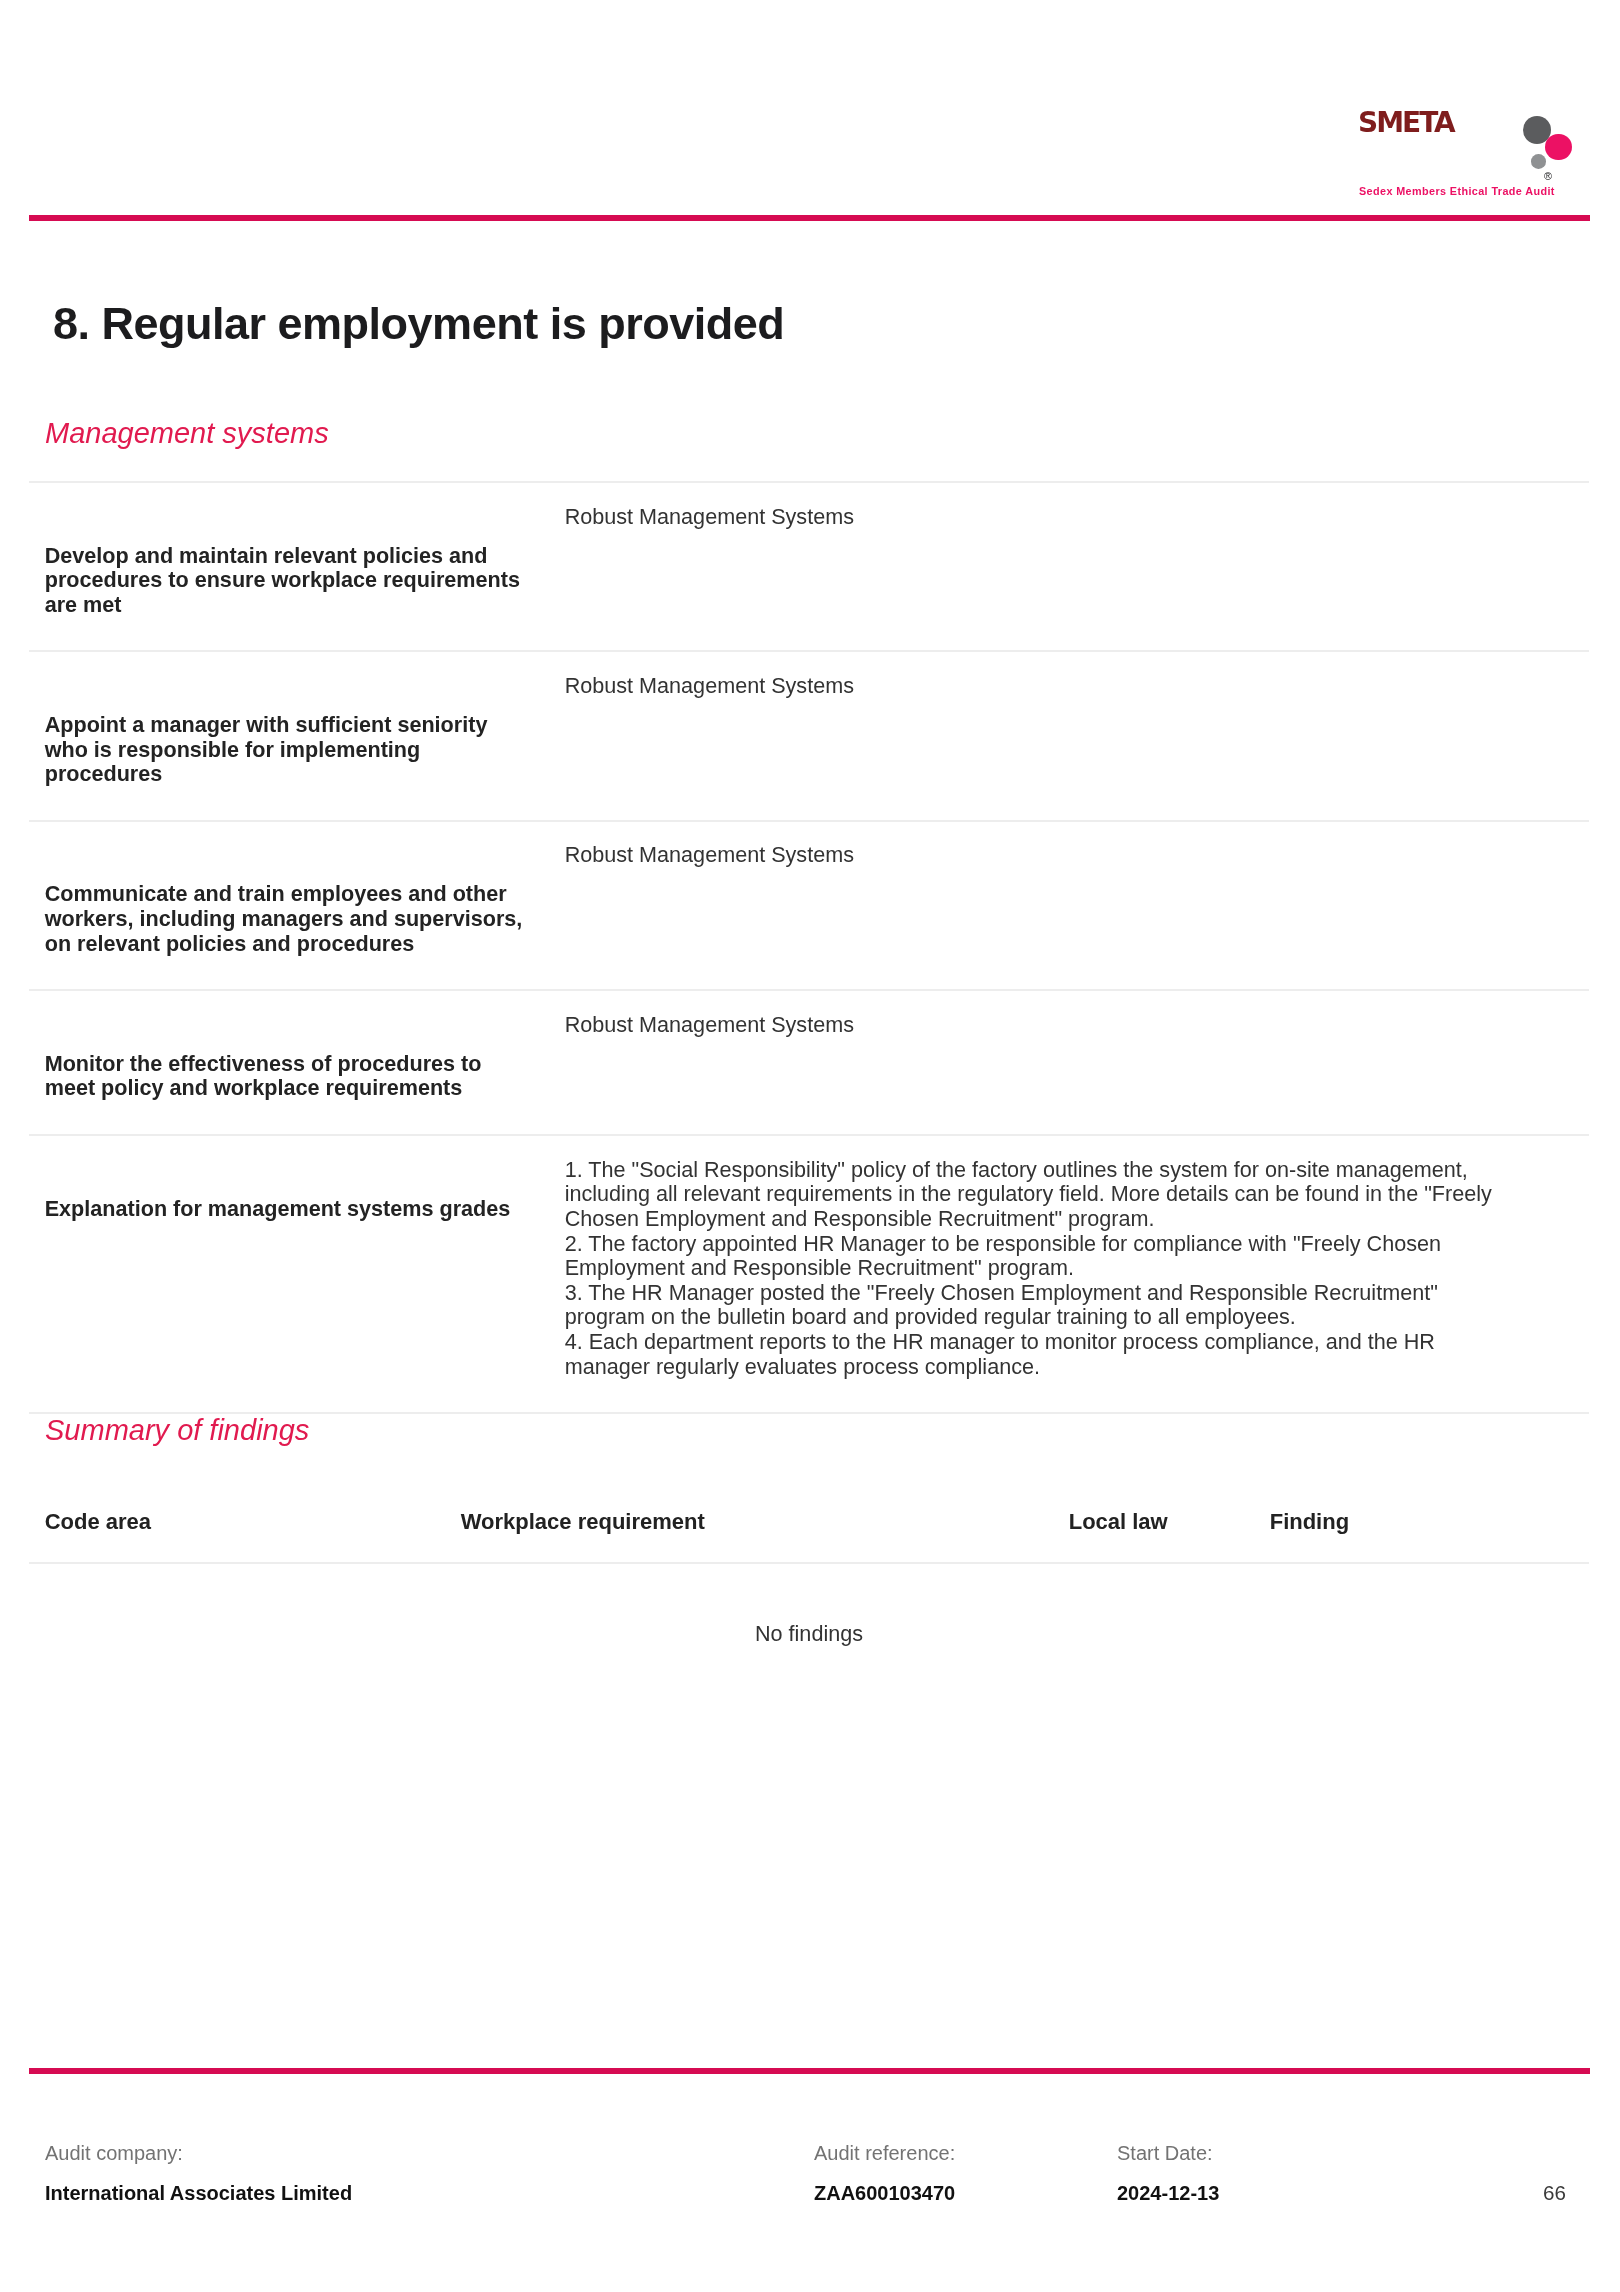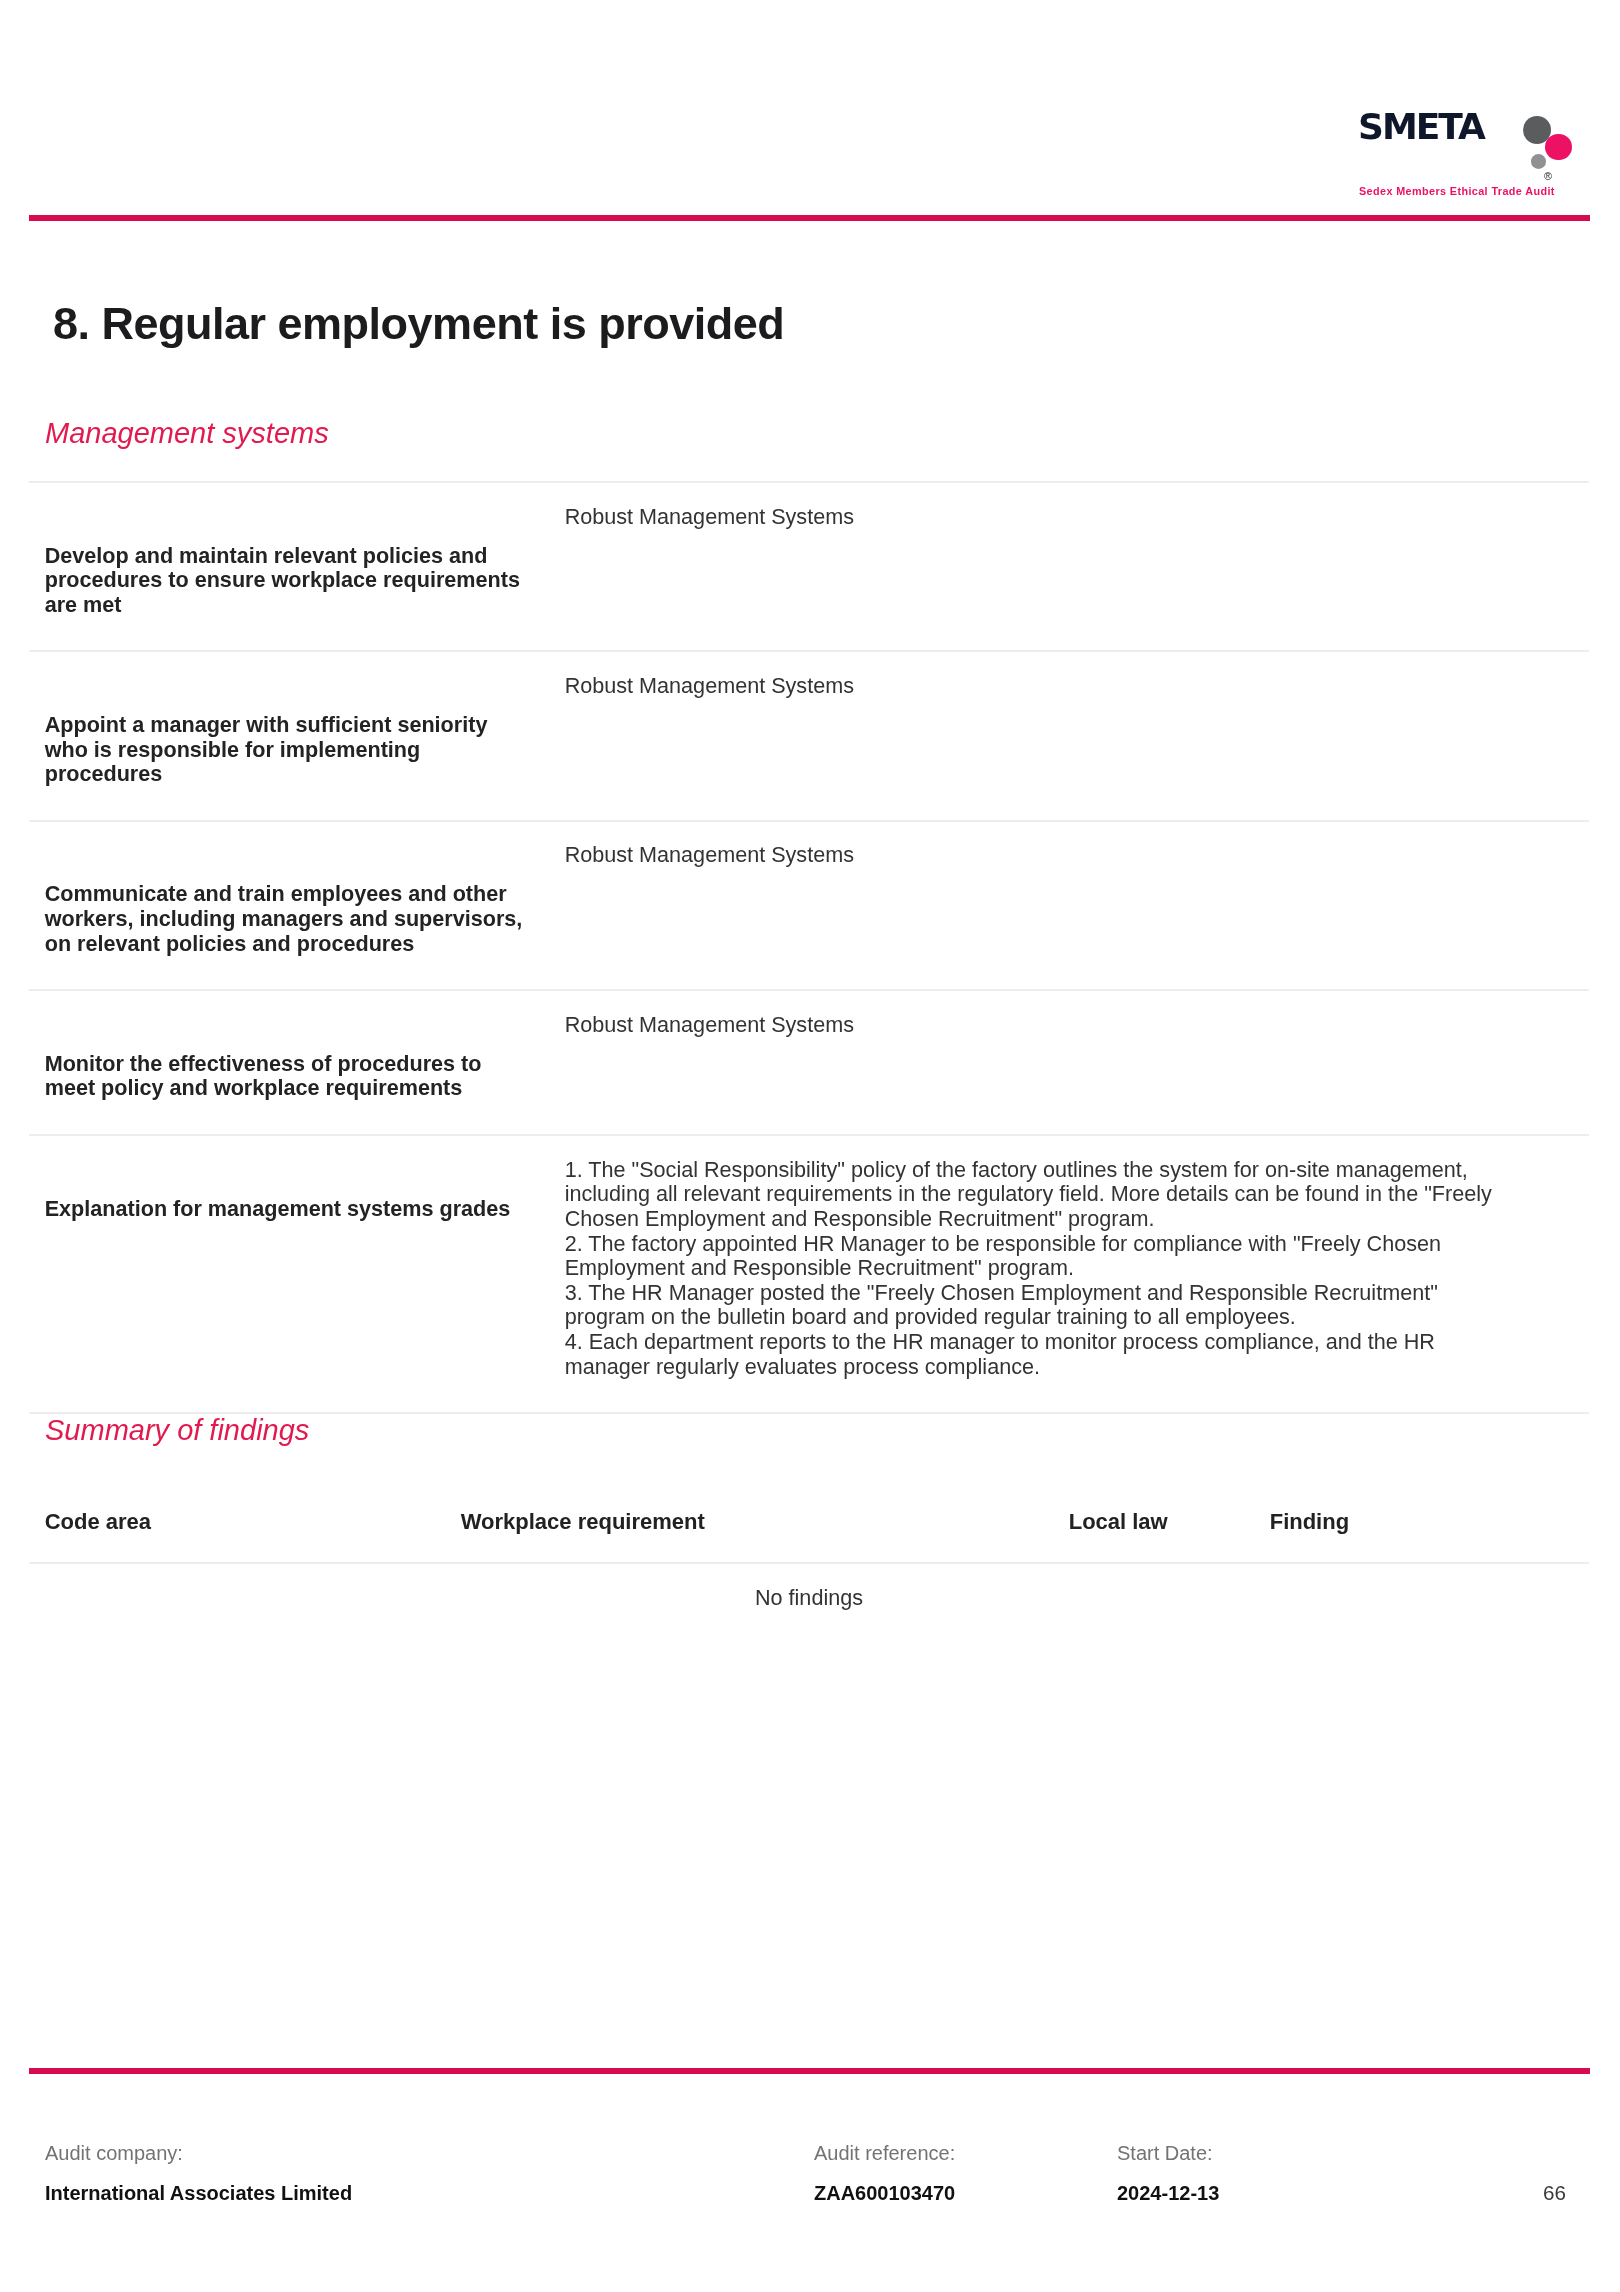--- a/index.html
+++ b/index.html
@@ -12,21 +12,21 @@
     font-family: "Liberation Sans", "DejaVu Sans", sans-serif;
     color: #333333;
     overflow: hidden;
   }
 
   
   .logo { position: absolute; left: 1358px; top: 112px; width: 225px; height: 94px; }
   .logo-text {
     position: absolute; left: 0; top: -5.9px;
     font-family: "DejaVu Sans", "Liberation Sans", sans-serif;
-    font-size: 36px; font-weight: 700; letter-spacing: -2px; color: #0f172a;
+    font-size: 28px; font-weight: 700; letter-spacing: -2px; color: #7f1d1d;
   }
   .dot { position: absolute; border-radius: 50%; }
   .dot-lg   { left: 165px; top: 3.9px;  width: 28px; height: 28px; background: #5b5c5e; }
   .dot-pink { left: 187px; top: 21.6px; width: 26.5px; height: 26.5px; background: #ec1164; }
   .dot-sm   { left: 173px; top: 42px; width: 14.7px; height: 14.7px; background: #8f9193; }
   .reg { position: absolute; left: 186px; top: 58px; font-size: 10.8px; color: #19191b; }
   .tagline {
     position: absolute; left: 1px; top: 73px;
     font-size: 10.8px; font-weight: 700; color: #ec1164;
     letter-spacing: 0.4px; white-space: nowrap;
@@ -67,21 +67,21 @@
     display: grid; grid-template-columns: 416px 608px 201px 1fr;
     border-top: 2.9px solid #ffffff;
     padding: 27.4px 0 26.5px 15.7px;
     border-bottom: 2.9px solid #ededed;
   }
   .findings-header .col {
     font-size: 22px; font-weight: 700; color: #222222;
   }
   .findings-empty {
     padding-top: 21.6px; text-align: center;
-    font-size: 21.6px; color: #333333;
+    font-size: 21.6px; color: #333333; margin-top: 36px;
   }
 
   
   .footer-group { position: absolute; top: 2142px; }
   .fg-company   { left: 45px; }
   .fg-reference { left: 814px; }
   .fg-date      { left: 1117px; }
   .f-label { font-size: 20px; color: #737373; margin: 0 0 16.7px 0; }
   .f-value { font-size: 20px; font-weight: 700; color: #111111; margin: 0; }
   .page-number { position: absolute; right: 54px; top: 2181px; font-size: 20.6px; color: #3a3a3a; }

